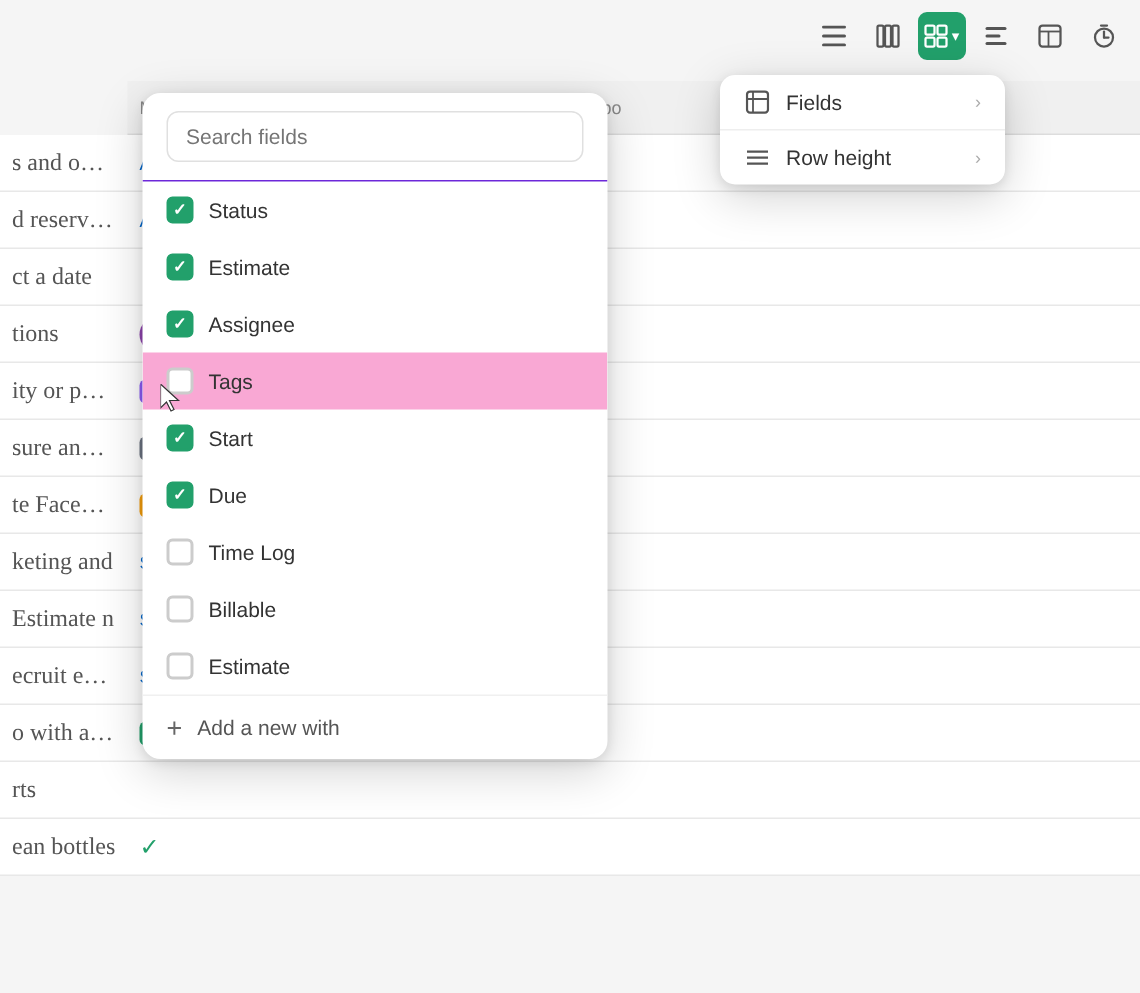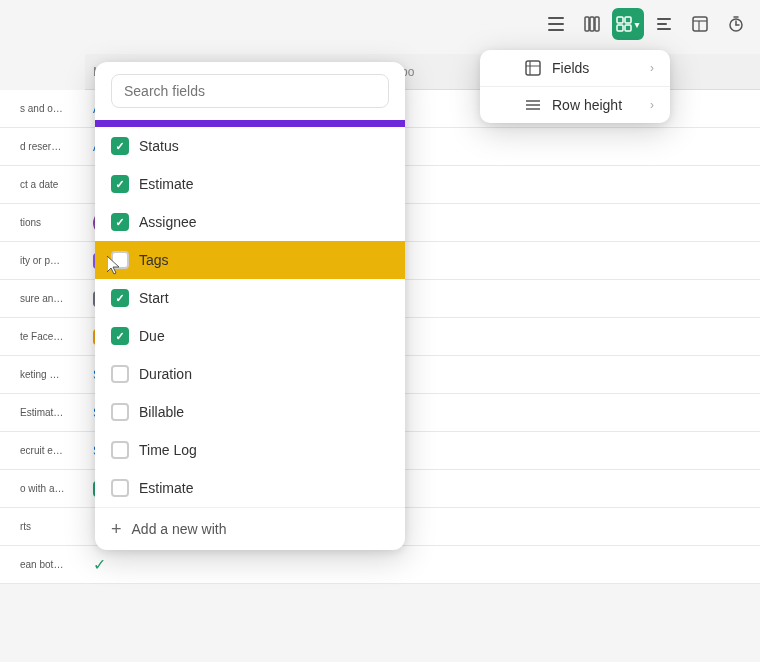--- a/index.html
+++ b/index.html
@@ -90,26 +90,27 @@
       align-items: center;
       border-bottom: 1px solid #e8e8e8;
       background: white;
       font-size: 12px;
     }
 
     .table-row:nth-child(odd) { background: white; }
 
     .row-label {
       width: 85px;
-      padding: 0 20px;
+      padding: 0 8px;
       color: #555;
-      font-size: 10px;
+      font-size: 16px;
       overflow: hidden;
       white-space: nowrap;
       text-overflow: ellipsis;
+      font-family: Liberation Serif, serif;
     }
 
     .row-data {
       flex: 1;
       display: flex;
       align-items: center;
       padding: 0 8px;
       gap: 4px;
     }
 
@@ -167,21 +168,20 @@
     }
 
     .dropdown-menu-item {
       display: flex;
       align-items: center;
       padding: 10px 16px;
       font-size: 14px;
       color: #333;
       cursor: pointer;
       gap: 10px;
-      margin-left: 28px;
     }
 
     .dropdown-menu-item .menu-icon {
       color: #555;
       font-size: 14px;
       width: 18px;
       display: flex;
       align-items: center;
       justify-content: center;
     }
@@ -206,21 +206,21 @@
       width: 310px;
       background: white;
       border-radius: 12px;
       box-shadow: 0 8px 32px rgba(0,0,0,0.18), 0 2px 8px rgba(0,0,0,0.10);
       z-index: 200;
       overflow: hidden;
     }
 
     .search-box {
       padding: 12px 16px;
-      border-bottom: 7px solid #6d28d9;
+      border-bottom: 1px solid #6d28d9;
     }
 
     .search-input {
       width: 100%;
       border: 1px solid #e0e0e0;
       border-radius: 8px;
       padding: 8px 12px;
       font-size: 14px;
       color: #999;
       outline: none;
@@ -234,21 +234,21 @@
 
     .field-item {
       display: flex;
       align-items: center;
       padding: 10px 16px;
       cursor: pointer;
       gap: 10px;
       font-size: 14px;
       color: #333;
     }
-    .field-item.dragging { background: #eab308; }
+    .field-item.dragging { background: #f9a8d4; }
 
     .checkbox {
       width: 18px;
       height: 18px;
       border-radius: 4px;
       border: 2px solid #22a06b;
       background: #22a06b;
       display: flex;
       align-items: center;
       justify-content: center;
@@ -512,29 +512,25 @@
         <span>Start</span>
       </div>
       <div class="field-item">
         <div class="checkbox">
           <span class="checkbox-check">✓</span>
         </div>
         <span>Due</span>
       </div>
       <div class="field-item">
         <div class="checkbox unchecked"></div>
-        <span>Duration</span>
+        <span>Time Log</span>
       </div>
       <div class="field-item">
         <div class="checkbox unchecked"></div>
         <span>Billable</span>
-      </div>
-      <div class="field-item">
-        <div class="checkbox unchecked"></div>
-        <span>Time Log</span>
       </div>
       <div class="field-item">
         <div class="checkbox unchecked"></div>
         <span>Estimate</span>
       </div>
     </div>
   <div class="add-field-row">
     <span class="add-icon">+</span>
     <span>Add a new with</span>
   </div>

